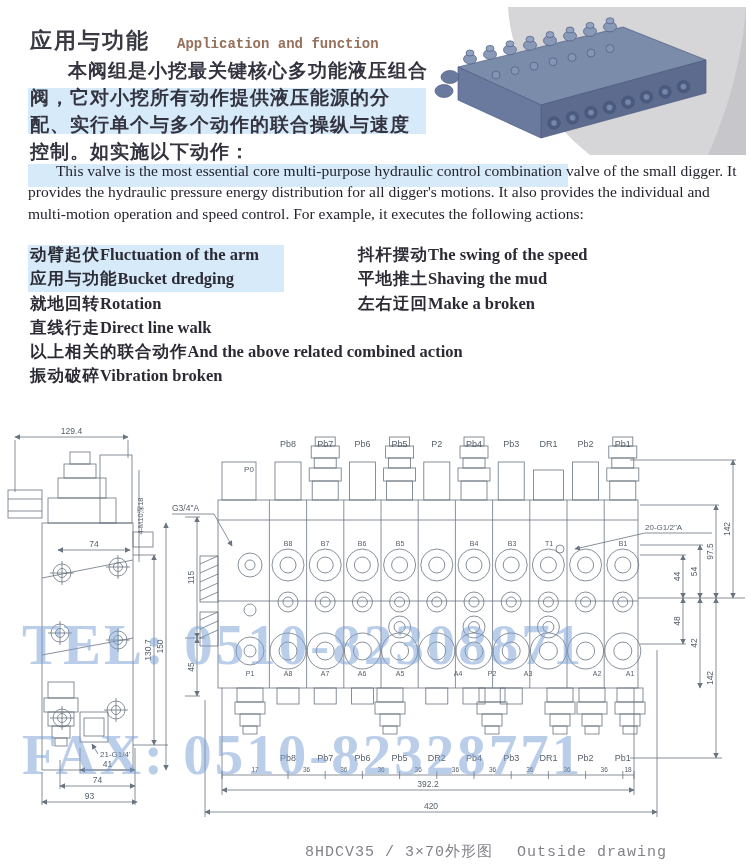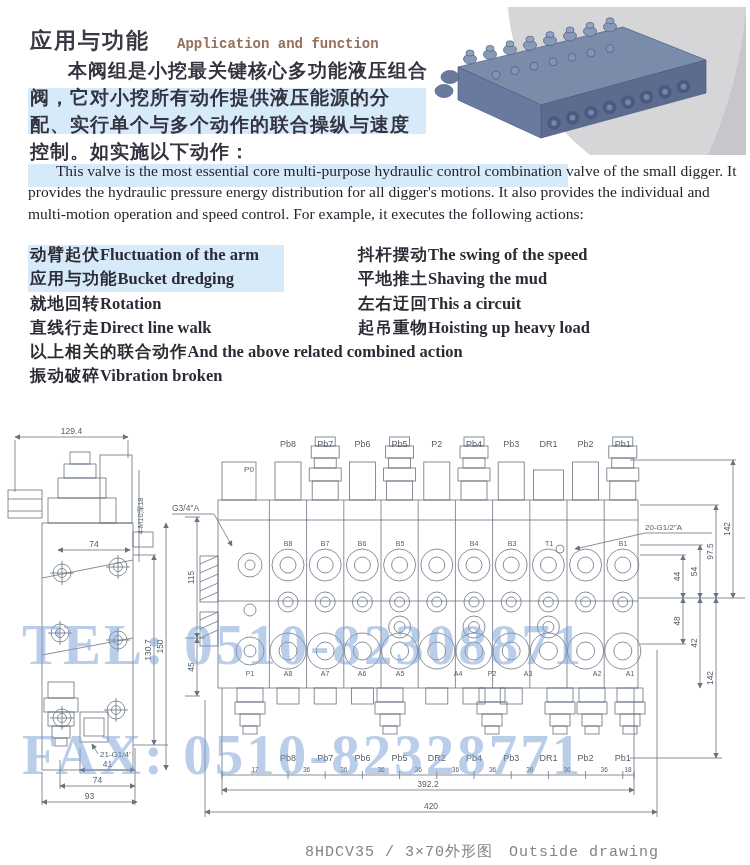--- a/index.html
+++ b/index.html
@@ -27,21 +27,21 @@
   .col-l{left:30px;width:470px;}
   .col-r{left:358px;width:390px;}
   .ai{white-space:nowrap;height:24.3px;line-height:24.3px;font-size:16.5px;font-weight:bold;color:#2b2b35;}
   .ai b{letter-spacing:1px;font-weight:bold;}
   #photo{position:absolute;left:408px;top:5px;z-index:1;}
   #drw{position:absolute;left:0;top:0;z-index:2;pointer-events:none;}
   #drw line,#drw rect,#drw circle{stroke:#6a7480;stroke-width:.8;fill:none;}
   #drw text{fill:#555e69;font-family:"Liberation Sans",sans-serif;stroke:none;}
   .cap{position:absolute;left:305px;top:842px;z-index:4;font-family:"Liberation Mono",monospace;
        font-size:15px;letter-spacing:1px;color:#82828a;white-space:nowrap;}
-  .cap .cap-en{margin-left:16px;}
+  .cap .cap-en{margin-left:24px;}
   .brand{position:absolute;right:6px;top:826px;z-index:4;font-family:"Liberation Sans",sans-serif;
          font-size:20px;font-weight:bold;color:#0b0b0e;white-space:nowrap;}
 </style>
 </head>
 <body>
 
 <div class="page">
 
   <div class="hl hl1"></div>
   <div class="hl hl2"></div>
@@ -108,22 +108,21 @@
     <div class="ai"><b>动臂起伏</b><span>Fluctuation of the arm</span></div>
     <div class="ai"><b>应用与功能</b><span>Bucket dredging</span></div>
     <div class="ai"><b>就地回转</b><span>Rotation</span></div>
     <div class="ai"><b>直线行走</b><span>Direct line walk</span></div>
     <div class="ai"><b>以上相关的联合动作</b><span>And the above related combined action</span></div>
     <div class="ai"><b>振动破碎</b><span>Vibration  broken</span></div>
   </div>
   <div class="col col-r">
     <div class="ai"><b>抖杆摆动</b><span>The swing of the speed</span></div>
     <div class="ai"><b>平地推土</b><span>Shaving the mud</span></div>
-    <div class="ai"><b>左右迂回</b><span>This a circuit</span></div>
-    <div class="ai"><b>起吊重物</b><span>Hoisting up heavy load</span></div>
+    <div class="ai"><b>左右迂回</b><span>Make a broken</span></div>
   </div>
 
   <svg id="drw" width="750" height="865" viewBox="0 0 750 865">
     <defs>
       <marker id="ar" viewBox="0 0 10 10" refX="9" refY="5" markerWidth="7" markerHeight="7" orient="auto-start-reverse">
         <path d="M0,0L10,5L0,10z" style="fill:#6a7480;stroke:none"></path>
       </marker>
     </defs>
   <rect x="218" y="500" width="420" height="188"></rect>
       <line x1="218" y1="520" x2="638" y2="520" stroke-width="0.5"></line>

